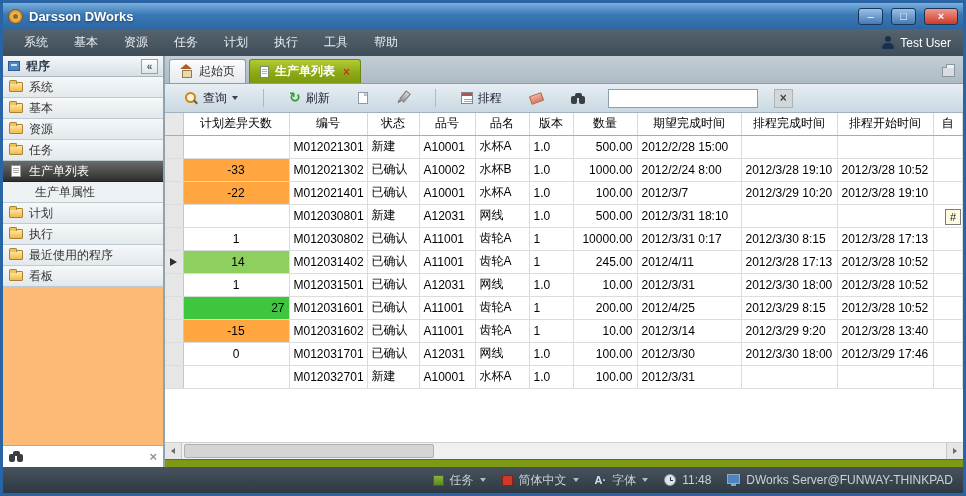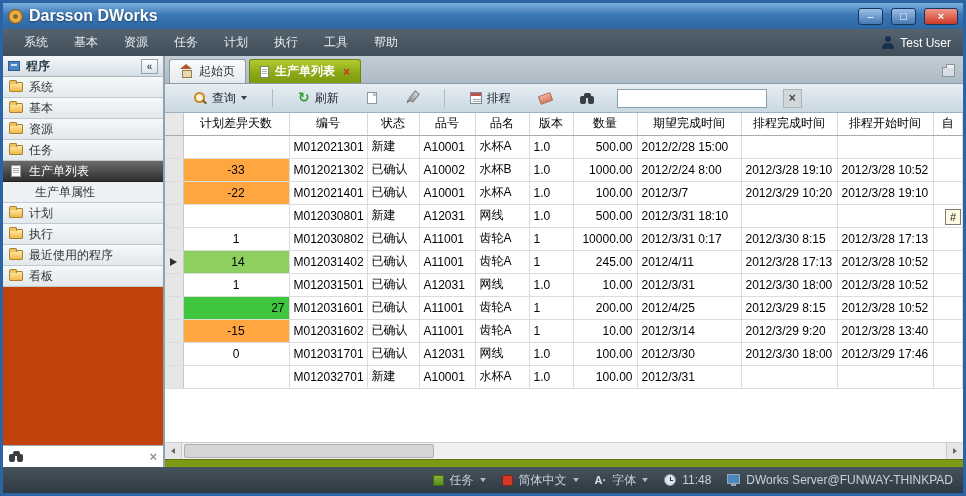--- a/index.html
+++ b/index.html
@@ -4,38 +4,38 @@
 <style>
   *{margin:0;padding:0;box-sizing:border-box;}
   html,body{width:966px;height:496px;}
   body{font-family:"Liberation Sans","DejaVu Sans",sans-serif;font-size:12px;color:#222;background:#fff;}
   .window{width:966px;height:496px;border:3px solid #2a64a4;display:flex;flex-direction:column;background:#cfd9e0;}
 
   
   .titlebar{flex:0 0 26px;background:linear-gradient(#7cb0de,#3a78b5 45%,#2d67a3);display:flex;align-items:center;padding:0 5px;gap:6px;}
   .ic-gear{width:15px;height:15px;border-radius:50%;background:radial-gradient(circle,#ffd977 0%,#e8a33d 55%,#b97a1e 100%);border:1px solid #7a5a14;position:relative;}
   .ic-gear::after{content:"";position:absolute;inset:4px;border-radius:50%;background:#8a6a2a;}
-  .title-text{color:#fff;font-weight:bold;font-size:16px;text-shadow:0 1px 2px rgba(0,0,0,.45);flex:1;}
+  .title-text{color:#fff;font-weight:bold;font-size:13px;text-shadow:0 1px 2px rgba(0,0,0,.45);flex:1;}
   .win-btn{width:25px;height:17px;border:1px solid #16365c;border-radius:3px;background:linear-gradient(#9cc0e8,#4679b3);color:#fff;font-size:11px;line-height:14px;text-align:center;margin-left:2px;cursor:default;}
   .win-btn.close{background:linear-gradient(#f0988a,#ce3a28);width:34px;font-weight:bold;}
 
   
   .menubar{flex:0 0 26px;background:linear-gradient(#55636f,#3f4d59);display:flex;align-items:center;padding:0 8px;}
   .menu-items{display:flex;align-items:center;}
   .menu-item{color:#e8edf0;padding:5px 13px;}
   .menu-user{margin-left:auto;display:flex;align-items:center;gap:6px;color:#fff;padding-right:4px;}
   .ic-user{width:12px;height:13px;position:relative;}
   .ic-user::before{content:"";position:absolute;top:0;left:3px;width:6px;height:6px;border-radius:50%;background:#16304f;}
   .ic-user::after{content:"";position:absolute;bottom:0;left:0;width:12px;height:6px;border-radius:5px 5px 1px 1px;background:#16304f;}
 
   
   .content{flex:1;display:flex;min-height:0;}
 
   
-  .sidebar{flex:0 0 162px;background:#c2410c;border-right:2px solid #8fa3af;display:flex;flex-direction:column;}
+  .sidebar{flex:0 0 162px;background:#fdba74;border-right:2px solid #8fa3af;display:flex;flex-direction:column;}
   .side-header{flex:0 0 21px;background:linear-gradient(#f4f7f9,#d7dfe5);border-bottom:1px solid #aab6bd;display:flex;align-items:center;padding:0 5px;gap:6px;color:#2e3e4a;font-weight:bold;}
   .ic-app{width:12px;height:10px;background:#4a86c4;border:1px solid #2e5a8e;position:relative;}
   .ic-app::before{content:"";position:absolute;top:2px;left:2px;right:2px;height:2px;background:#cfe0f0;}
   .collapse-btn{margin-left:auto;width:17px;height:15px;border:1px solid #93a3ad;background:linear-gradient(#fff,#dde4e9);text-align:center;line-height:13px;font-size:10px;color:#4a5a66;font-weight:bold;}
   .side-item{height:21px;display:flex;align-items:center;padding:0 6px;border-bottom:1px solid #bfc9d0;background:linear-gradient(#f6f8f9,#e2e8ec);color:#333;}
   .si-icon{display:inline-block;}
   .si-icon.folder{width:14px;height:10px;background:linear-gradient(#ffe9a8,#f2b94a);border:1px solid #a8822e;border-radius:1px;position:relative;margin-right:6px;flex:0 0 14px;}
   .si-icon.folder::before{content:"";position:absolute;top:-3px;left:-1px;width:6px;height:3px;background:#f2c35c;border:1px solid #a8822e;border-bottom:none;border-radius:2px 2px 0 0;}
   .si-icon.doc{width:10px;height:12px;background:#fff;border:1px solid #9a9a9a;margin:0 8px 0 2px;flex:0 0 10px;position:relative;}
   .si-icon.doc::before{content:"";position:absolute;top:2px;left:1px;width:6px;height:1px;background:#aaa;box-shadow:0 2px 0 #aaa,0 4px 0 #aaa;}
@@ -58,21 +58,21 @@
   .tab-close{color:#d03222;font-weight:bold;font-size:12px;margin-left:2px;}
   .ic-home{width:13px;height:11px;position:relative;}
   .ic-home::before{content:"";position:absolute;top:-2px;left:0;border-left:6px solid transparent;border-right:6px solid transparent;border-bottom:5px solid #b05a2a;}
   .ic-home::after{content:"";position:absolute;top:4px;left:2px;width:8px;height:6px;background:#e8d9b0;border:1px solid #9a7a4a;}
   .ic-tabdoc{width:9px;height:12px;background:#fff;border:1px solid #7a8a6a;position:relative;}
   .ic-tabdoc::before{content:"";position:absolute;top:2px;left:1px;width:5px;height:1px;background:#b0b0b0;box-shadow:0 2px 0 #b0b0b0,0 4px 0 #b0b0b0;}
   .ic-printer{width:13px;height:10px;background:#d8dde1;border:1px solid #8a969e;position:relative;margin:0 4px 6px auto;}
   .ic-printer::before{content:"";position:absolute;top:-4px;left:3px;width:7px;height:3px;background:#eef1f3;border:1px solid #8a969e;border-bottom:none;}
 
   
-  .toolbar{flex:0 0 29px;background:linear-gradient(#e7eef3,#c9d8e2);border-bottom:1px solid #9fb2bf;display:flex;align-items:center;padding:0 22px;gap:16px;}
+  .toolbar{flex:0 0 29px;background:linear-gradient(#e7eef3,#c9d8e2);border-bottom:1px solid #9fb2bf;display:flex;align-items:center;padding:0 13px;gap:16px;}
   .tb-btn{display:flex;align-items:center;gap:5px;padding:3px 6px;border-radius:2px;color:#223;}
   .tb-sep{width:1px;height:18px;background:#a9bcc8;margin:0 3px;}
   .caret{width:0;height:0;border-left:3px solid transparent;border-right:3px solid transparent;border-top:4px solid currentColor;display:inline-block;opacity:.85;}
   .ic-search{width:14px;height:14px;position:relative;flex:0 0 14px;}
   .ic-search::before{content:"";position:absolute;top:1px;left:1px;width:7px;height:7px;border:2px solid #c8861e;border-radius:50%;background:#fdf3d8;}
   .ic-search::after{content:"";position:absolute;top:10px;left:9px;width:5px;height:2px;background:#7a5a1e;transform:rotate(45deg);}
   .ic-refresh::before{content:"↻";color:#2f9e2f;font-weight:bold;font-size:14px;line-height:12px;}
   .ic-new{width:10px;height:12px;background:#fff;border:1px solid #8a9aa4;position:relative;}
   .ic-new::after{content:"";position:absolute;top:0;right:0;border-top:3px solid #c9d8e2;border-left:3px solid #b0b8bc;}
   .ic-edit{width:14px;height:14px;position:relative;}

